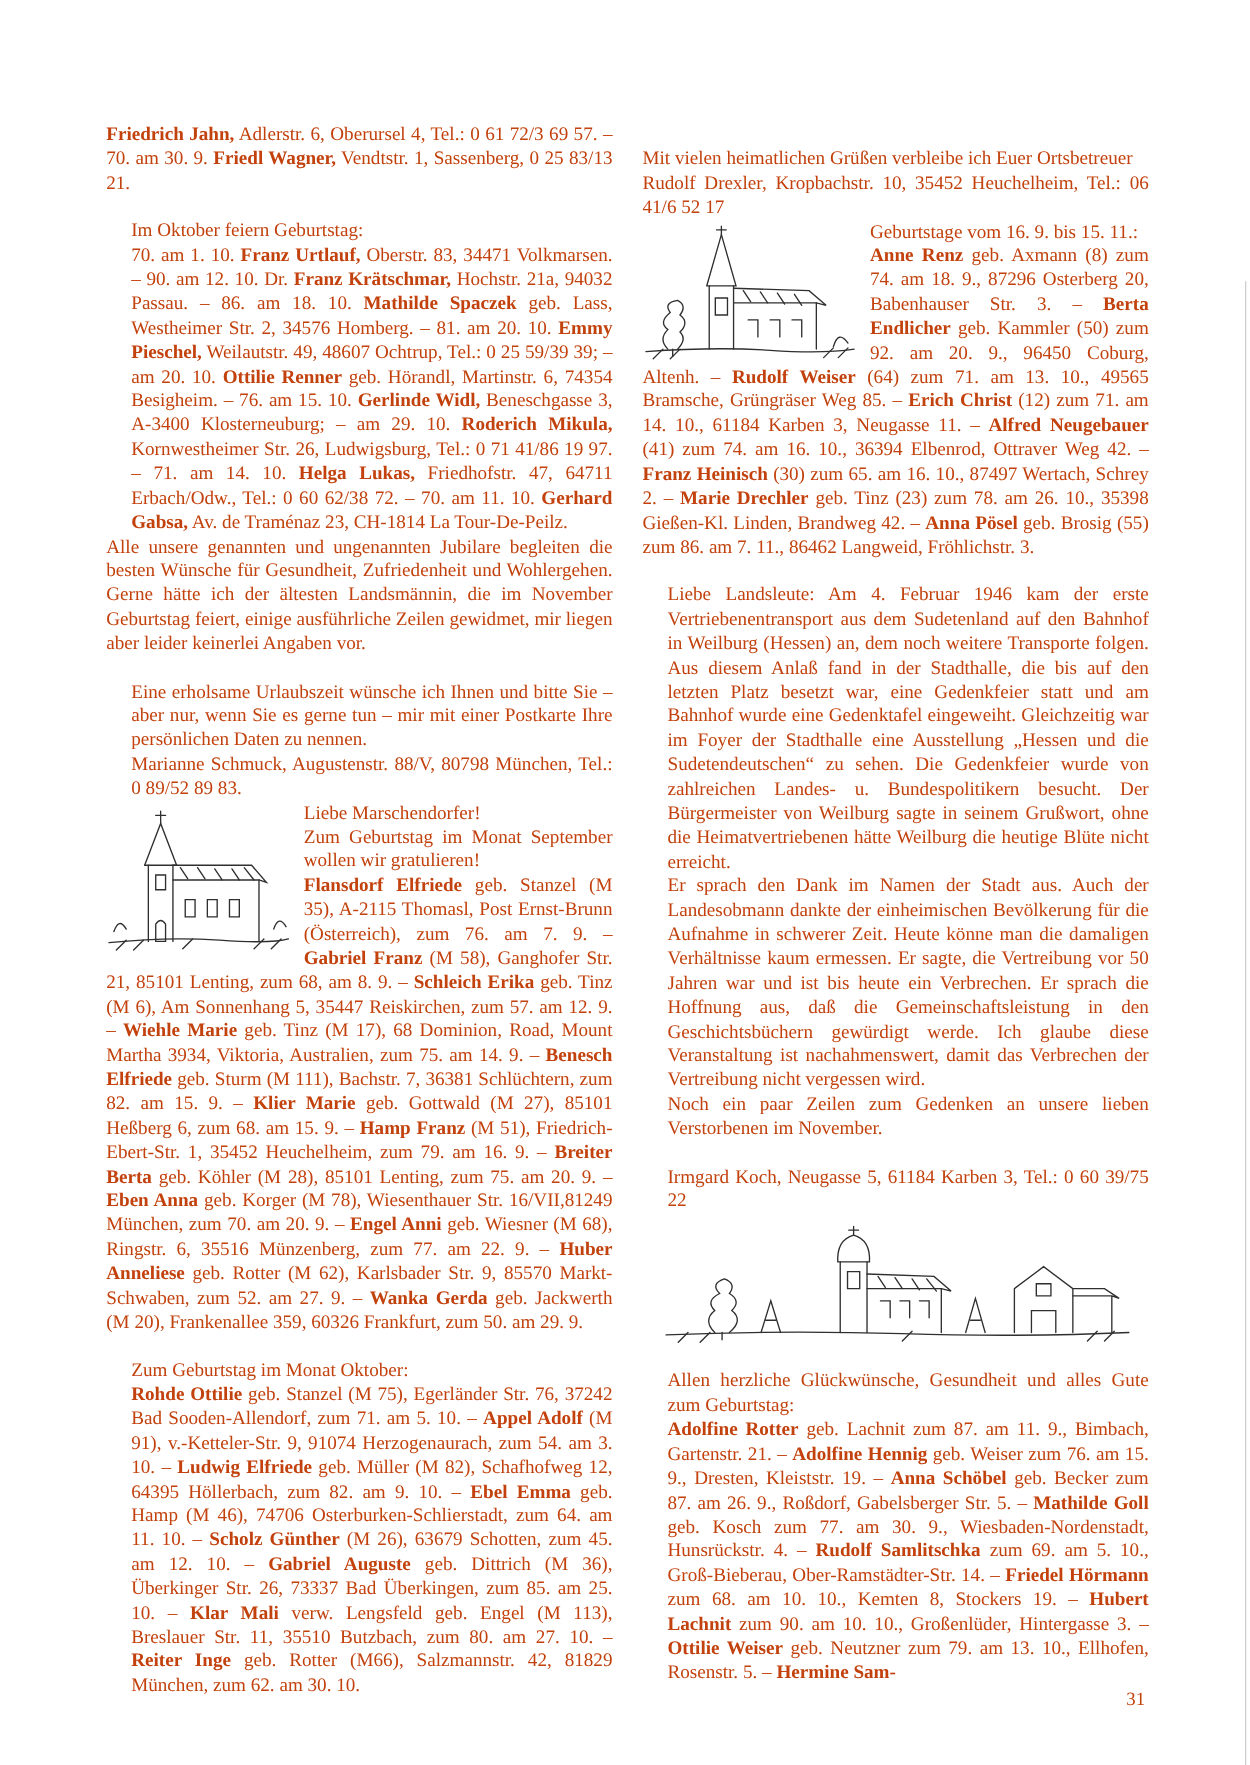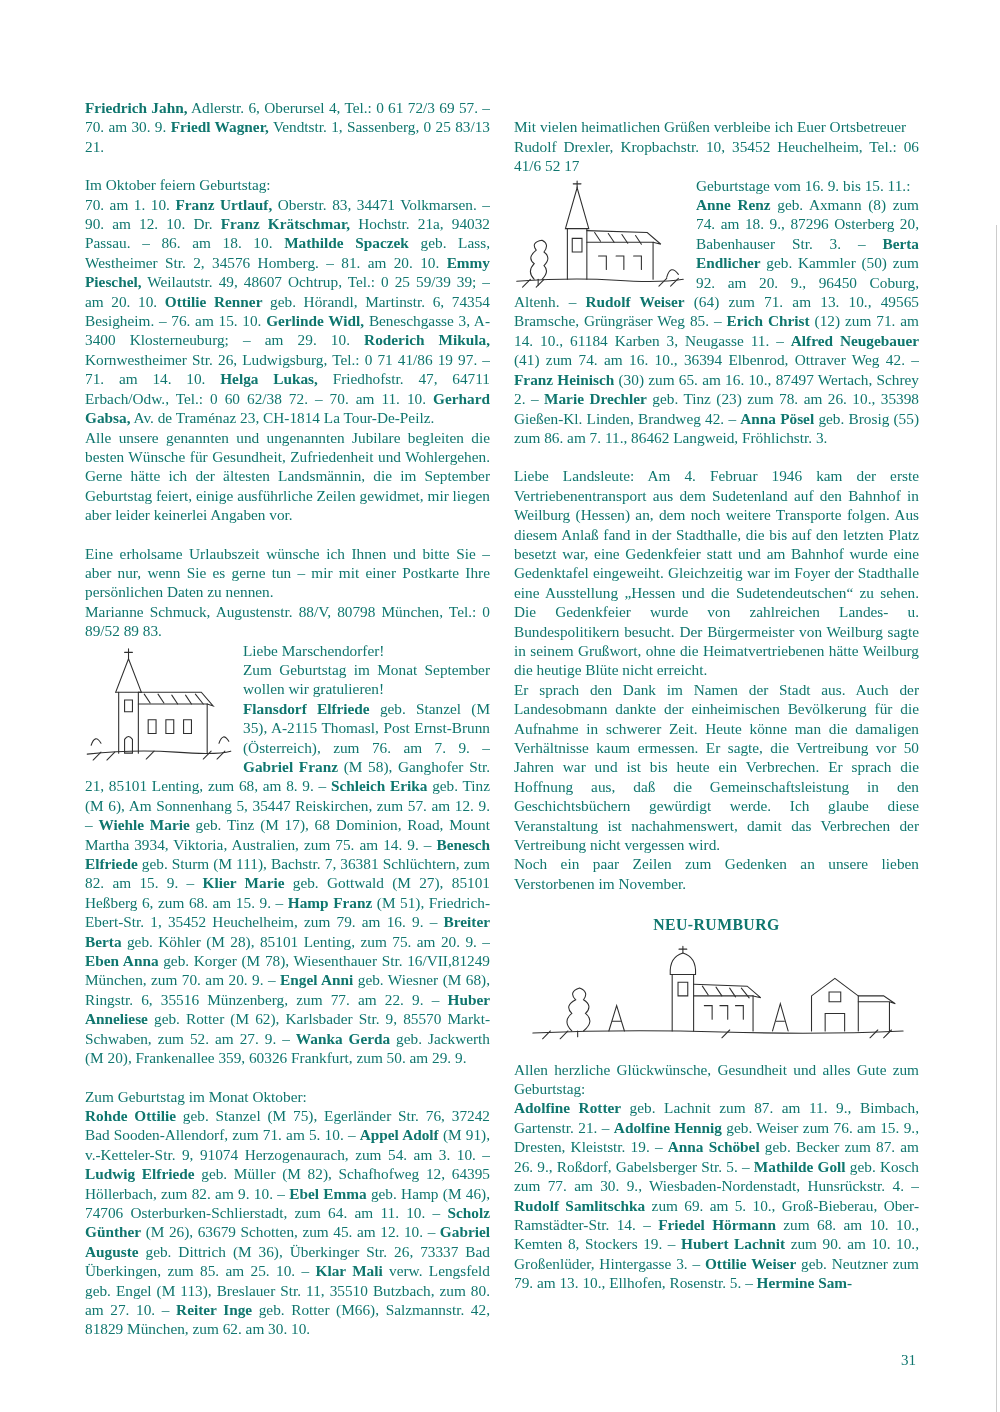--- a/index.html
+++ b/index.html
@@ -4,48 +4,48 @@
 <style>
   html,body{margin:0;padding:0;background:#ffffff;}
   .page{
     position:relative;
     width:1000px;height:1412px;
     background:#ffffff;
     overflow:hidden;
     box-sizing:border-box;
     padding:98px 81px 0 85px;
     font-family:"Liberation Serif","DejaVu Serif",serif;
-    font-size:15.3px;line-height:19.4px;color:#0f766e;
+    font-size:15.3px;line-height:19.4px;color:#c2410c;
     hyphens:auto;
   }
   .cols{display:flex;gap:24px;}
   .col{width:405px;}
   p{margin:0;text-align:justify;}
-  p.mt{margin-top:19px;}
+  p.mt{margin-top:19px;margin-left:20px;}
   h2.heading{
     font-size:15.8px;font-weight:bold;text-align:center;
     margin:22px 0 2px;letter-spacing:.4px;
   }
   .b{font-weight:bold;}
   .i{}
   .sketch-left{float:left;margin:2px 10px 2px 0;}
   .sketch-left svg,.img-block svg{display:block;}
   .img-block{margin:8px 0 4px;display:flex;justify-content:center;}
   .page-number{position:absolute;right:84px;bottom:42px;font-size:15px;}
   .edge-line{position:absolute;right:3px;top:225px;bottom:0;width:1px;background:#8f8f8f;opacity:.45;}
 </style>
 </head>
 <body>
 
 <div class="page">
   <div class="cols">
     <div class="col" id="col-left">
         <p><span class="b">Friedrich Jahn,</span><span> Adlerstr. 6, Oberursel 4, Tel.: 0 61 72/3 69 57. – 70. am 30. 9. </span><span class="b">Friedl Wagner,</span><span> Vendtstr. 1, Sassenberg, 0 25 83/13 21.</span></p>
         <p class="mt"><span>Im Oktober feiern Geburtstag:</span><br><span>70. am 1. 10. </span><span class="b">Franz Urtlauf,</span><span> Oberstr. 83, 34471 Volkmarsen. – 90. am 12. 10. Dr. </span><span class="b">Franz Krätschmar,</span><span> Hochstr. 21a, 94032 Passau. – 86. am 18. 10. </span><span class="b">Mathilde Spaczek</span><span> geb. Lass, Westheimer Str. 2, 34576 Homberg. – 81. am 20. 10. </span><span class="b">Emmy Pieschel,</span><span> Weilautstr. 49, 48607 Ochtrup, Tel.: 0 25 59/39 39; – am 20. 10. </span><span class="b">Ottilie Renner</span><span> geb. Hörandl, Martinstr. 6, 74354 Besigheim. – 76. am 15. 10. </span><span class="b">Gerlinde Widl,</span><span> Beneschgasse 3, A-3400 Klosterneuburg; – am 29. 10. </span><span class="b">Roderich Mikula,</span><span> Kornwestheimer Str. 26, Ludwigsburg, Tel.: 0 71 41/86 19 97. – 71. am 14. 10. </span><span class="b">Helga Lukas,</span><span> Friedhofstr. 47, 64711 Erbach/Odw., Tel.: 0 60 62/38 72. – 70. am 11. 10. </span><span class="b">Gerhard Gabsa,</span><span> Av. de Traménaz 23, CH-1814 La Tour-De-Peilz.</span></p>
-        <p><span>Alle unsere genannten und ungenannten Jubilare begleiten die besten Wünsche für Gesundheit, Zufriedenheit und Wohlergehen. Gerne hätte ich der ältesten Landsmännin, die im September Geburtstag feiert, einige ausführliche Zeilen gewidmet, mir liegen aber leider keinerlei Angaben vor.</span></p>
+        <p><span>Alle unsere genannten und ungenannten Jubilare begleiten die besten Wünsche für Gesundheit, Zufriedenheit und Wohlergehen. Gerne hätte ich der ältesten Landsmännin, die im November Geburtstag feiert, einige ausführliche Zeilen gewidmet, mir liegen aber leider keinerlei Angaben vor.</span></p>
         <p class="mt"><span>Eine erholsame Urlaubszeit wünsche ich Ihnen und bitte Sie – aber nur, wenn Sie es gerne tun – mir mit einer Postkarte Ihre persönlichen Daten zu nennen.</span><br><span class="i">Marianne Schmuck,</span><span> Augustenstr. 88/V, 80798 München, Tel.: 0 89/52 89 83.</span></p>
         <p><span class="sketch-left">
             <svg width="148" height="118" viewBox="0 0 150 120" aria-hidden="true">
               <g fill="none" stroke="#2f2f2f" stroke-width="1.1" stroke-linecap="round">
                 <path d="M44 16 L44 6 M40 9.5 L48 9.5"></path>
                 <path d="M31 50 L44 16 L57 50"></path>
                 <path d="M34 50 L34 112 M54 50 L54 112"></path>
                 <path d="M31 50 L57 50"></path>
                 <path d="M40 58 L48 58 L48 70 L40 70 Z"></path>
                 <path d="M40 98 Q44 92 48 98 L48 112 L40 112 Z"></path>
@@ -76,21 +76,21 @@
                 <path d="M86 80 L94 80 L94 94 M104 80 L112 80 L112 94 M122 80 L130 80 L130 94"></path>
                 <path d="M20 104 Q12 96 20 88 Q12 82 22 74 Q16 66 28 64 Q36 68 30 76 Q38 82 30 90 Q36 96 28 104"></path>
                 <path d="M24 104 L24 110"></path>
                 <path d="M156 102 q4 -14 12 -3"></path>
                 <path d="M2 106 Q60 102 104 105 T173 104"></path>
                 <path d="M8 112 L16 104 M22 112 L30 104 M148 111 L156 103 M160 111 L168 103"></path>
               </g>
             </svg>
           </span><span>Geburtstage vom 16. 9. bis 15. 11.:</span><br><span class="b">Anne Renz</span><span> geb. Axmann (8) zum 74. am 18. 9., 87296 Osterberg 20, Babenhauser Str. 3. – </span><span class="b">Berta Endlicher</span><span> geb. Kammler (50) zum 92. am 20. 9., 96450 Coburg, Altenh. – </span><span class="b">Rudolf Weiser</span><span> (64) zum 71. am 13. 10., 49565 Bramsche, Grüngräser Weg 85. – </span><span class="b">Erich Christ</span><span> (12) zum 71. am 14. 10., 61184 Karben 3, Neugasse 11. – </span><span class="b">Alfred Neugebauer</span><span> (41) zum 74. am 16. 10., 36394 Elbenrod, Ottraver Weg 42. – </span><span class="b">Franz Heinisch</span><span> (30) zum 65. am 16. 10., 87497 Wertach, Schrey 2. – </span><span class="b">Marie Drechler</span><span> geb. Tinz (23) zum 78. am 26. 10., 35398 Gießen-Kl. Linden, Brandweg 42. – </span><span class="b">Anna Pösel</span><span> geb. Brosig (55) zum 86. am 7. 11., 86462 Langweid, Fröhlichstr. 3.</span></p>
         <p class="mt"><span>Liebe Landsleute: Am 4. Februar 1946 kam der erste Vertriebenentransport aus dem Sudetenland auf den Bahnhof in Weilburg (Hessen) an, dem noch weitere Transporte folgen. Aus diesem Anlaß fand in der Stadthalle, die bis auf den letzten Platz besetzt war, eine Gedenkfeier statt und am Bahnhof wurde eine Gedenktafel eingeweiht. Gleichzeitig war im Foyer der Stadthalle eine Ausstellung „Hessen und die Sudetendeutschen“ zu sehen. Die Gedenkfeier wurde von zahlreichen Landes- u. Bundespolitikern besucht. Der Bürgermeister von Weilburg sagte in seinem Grußwort, ohne die Heimatvertriebenen hätte Weilburg die heutige Blüte nicht erreicht.</span><br><span>Er sprach den Dank im Namen der Stadt aus. Auch der Landesobmann dankte der einheimischen Bevölkerung für die Aufnahme in schwerer Zeit. Heute könne man die damaligen Verhältnisse kaum ermessen. Er sagte, die Vertreibung vor 50 Jahren war und ist bis heute ein Verbrechen. Er sprach die Hoffnung aus, daß die Gemeinschaftsleistung in den Geschichtsbüchern gewürdigt werde. Ich glaube diese Veranstaltung ist nachahmenswert, damit das Verbrechen der Vertreibung nicht vergessen wird.</span><br><span>Noch ein paar Zeilen zum Gedenken an unsere lieben Verstorbenen im November.</span></p>
-        <h2 class="heading">NEU-RUMBURG</h2>
+        <p class="mt"><span class="i">Irmgard Koch,</span><span> Neugasse 5, 61184 Karben 3, Tel.: 0 60 39/75 22</span></p>
         <div class="img-block">
           <span class="">
             <svg width="380" height="98" viewBox="0 0 390 100" aria-hidden="true">
               <g fill="none" stroke="#2f2f2f" stroke-width="1.1" stroke-linecap="round">
                 <path d="M160 10 L160 3 M156 6 L164 6"></path>
                 <path d="M147 32 Q146 14 160 10 Q174 14 173 32 Z"></path>
                 <path d="M149 32 L149 90 M171 32 L171 90"></path>
                 <path d="M155 40 L165 40 L165 54 L155 54 Z"></path>
                 <path d="M171 54 L232 54 L232 90"></path>
                 <path d="M171 42 L226 44 L240 56 L232 54"></path>

